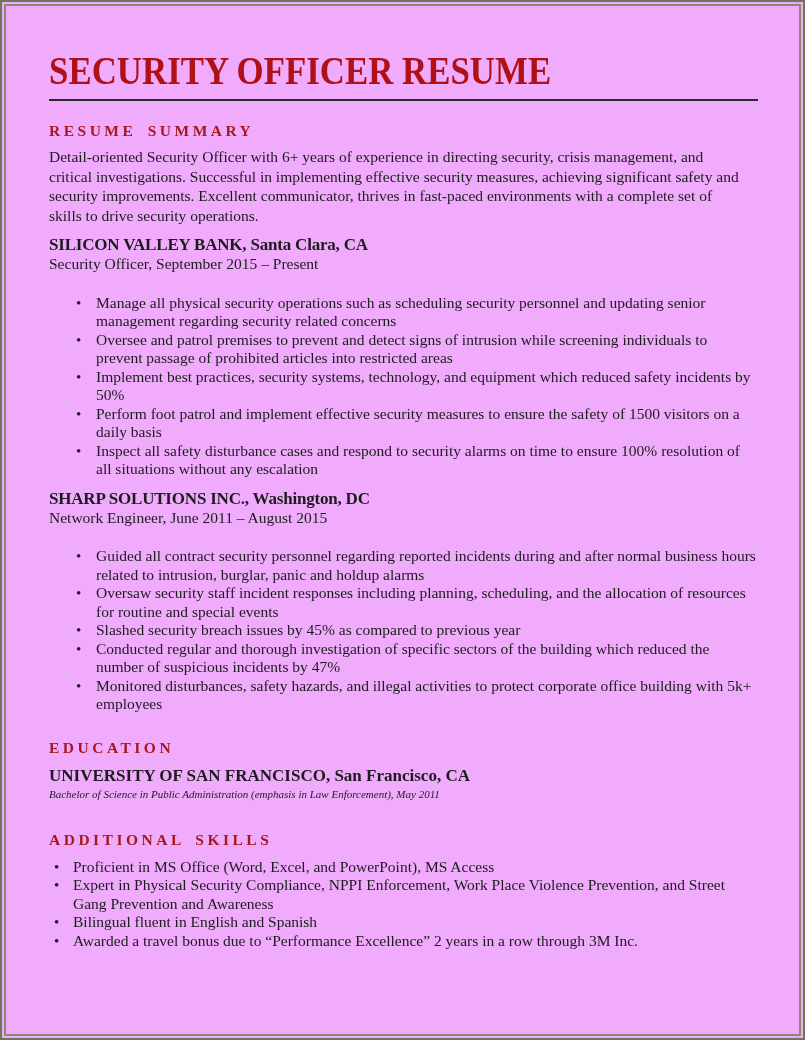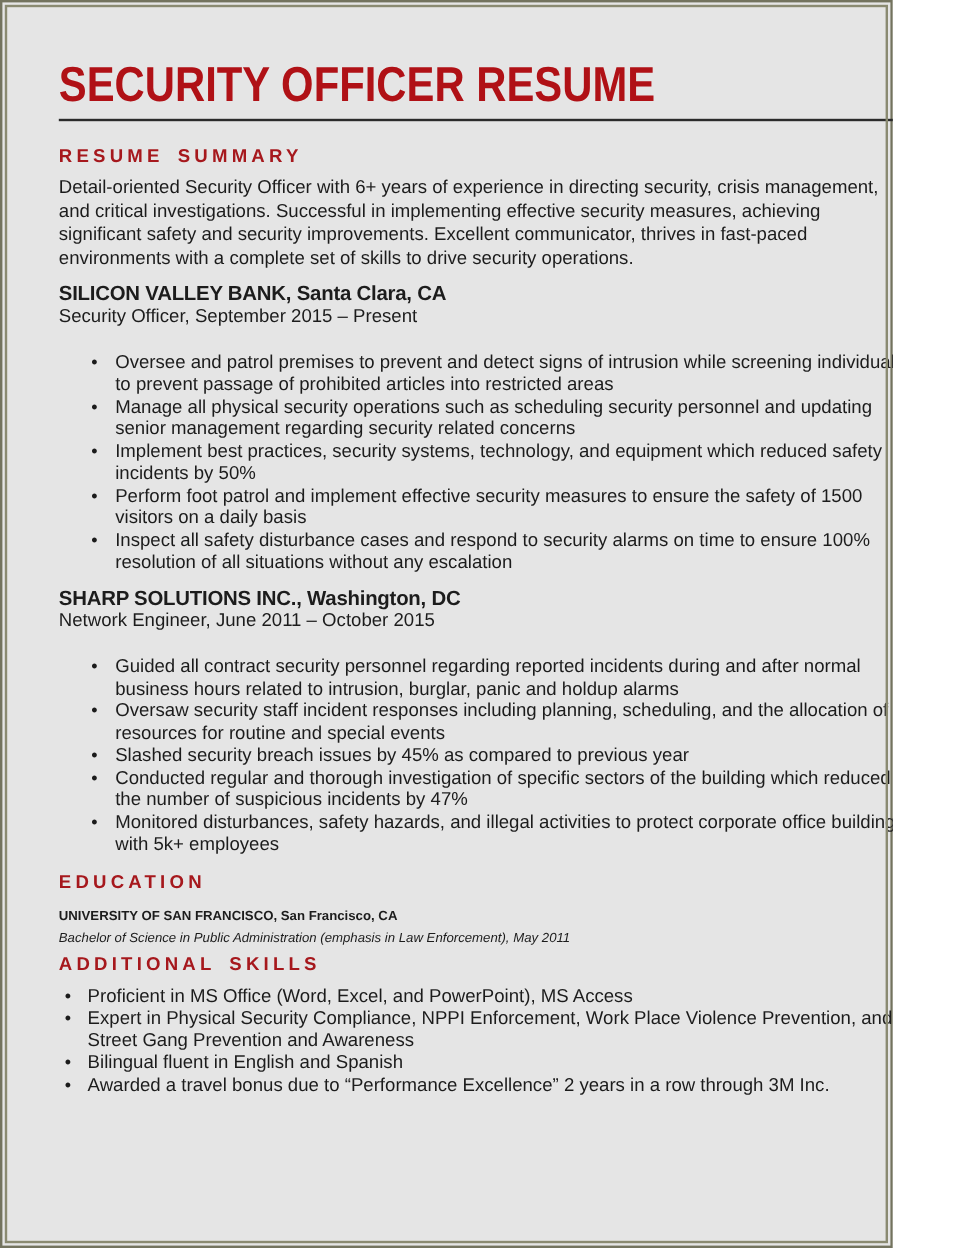--- a/index.html
+++ b/index.html
@@ -1,22 +1,22 @@
 <!DOCTYPE html>
 <html><head>
 <meta charset="utf-8">
 <style>
   html, body { margin: 0; padding: 0; background: #ffffff; }
   .page {
     position: relative;
-    width: 744px;
+    width: 805px;
     height: 1040px;
-    background: #e5e5e5;
+    background: #f0abfc;
     box-sizing: border-box;
-    font-family: Liberation Sans, sans-serif;
+    font-family: Liberation Serif, serif;
     color: #1c1c1c;
     overflow: hidden;
   }
   
   .page::before {
     content: '';
     position: absolute; inset: 0;
     border: 2px solid #73735e;
     pointer-events: none;
   }
@@ -57,22 +57,22 @@
   }
   .section-heading {
     font-weight: bold;
     font-size: 15.5px;
     letter-spacing: 3.5px;
     word-spacing: 4px;
     color: #a6181d;
   }
   .mt-summary   { margin-top: 21px; }
   .mt-exp       { margin-top: 14px; }
-  .mt-edu       { margin-top: 13px; }
-  .mt-skills    { margin-top: 4px; }
+  .mt-edu       { margin-top: 25px; }
+  .mt-skills    { margin-top: 28px; }
   .summary-text {
     margin: 7px 0 0 0;
     font-size: 15.5px;
     line-height: 19.5px;
     width: 690px;
   }
   .company {
     margin-top: 11px;
     font-size: 17px;
     font-weight: bold;
@@ -100,21 +100,21 @@
   }
   ul.exp-bullets li { padding-left: 47px; width: 661px; }
   ul.exp-bullets li::before { left: 27px; }
   ul.skill-bullets { margin-top: 9px; }
   ul.skill-bullets li { padding-left: 24px; width: 684px; }
   ul.skill-bullets li::before { left: 5px; }
   .company-block { margin-top: 0; }
   .company-block.second { margin-top: 11px; }
   .school {
     margin-top: 10px;
-    font-size: 11px;
+    font-size: 17px;
     font-weight: bold;
     line-height: 18px;
   }
   .degree {
     font-style: italic;
     font-size: 11px;
     line-height: 18px;
   }
 </style>
 </head>
@@ -127,31 +127,31 @@
     <hr class="rule">
 
     <div class="section-heading mt-summary">RESUME SUMMARY</div>
     <p class="summary-text">Detail-oriented Security Officer with 6+ years of experience in directing security, crisis management, and critical investigations. Successful in implementing effective security measures, achieving significant safety and security improvements. Excellent communicator, thrives in fast-paced environments with a complete set of skills to drive security operations.</p>
 
 
     <div class="company-block">
       <div class="company">SILICON VALLEY BANK, Santa Clara, CA</div>
       <div class="role-dates">Security Officer, September 2015 – Present</div>
       <ul class="bullets exp-bullets">
+        <li>Manage all physical security operations such as scheduling security personnel and updating senior management regarding security related concerns</li>
         <li>Oversee and patrol premises to prevent and detect signs of intrusion while screening individuals to prevent passage of prohibited articles into restricted areas</li>
-        <li>Manage all physical security operations such as scheduling security personnel and updating senior management regarding security related concerns</li>
         <li>Implement best practices, security systems, technology, and equipment which reduced safety incidents by 50%</li>
         <li>Perform foot patrol and implement effective security measures to ensure the safety of 1500 visitors on a daily basis</li>
         <li>Inspect all safety disturbance cases and respond to security alarms on time to ensure 100% resolution of all situations without any escalation</li>
       </ul>
     </div>
 
     <div class="company-block second">
       <div class="company">SHARP SOLUTIONS INC., Washington, DC</div>
-      <div class="role-dates">Network Engineer, June 2011 – October 2015</div>
+      <div class="role-dates">Network Engineer, June 2011 – August 2015</div>
       <ul class="bullets exp-bullets">
         <li>Guided all contract security personnel regarding reported incidents during and after normal business hours related to intrusion, burglar, panic and holdup alarms</li>
         <li>Oversaw security staff incident responses including planning, scheduling, and the allocation of resources for routine and special events</li>
         <li>Slashed security breach issues by 45% as compared to previous year</li>
         <li>Conducted regular and thorough investigation of specific sectors of the building which reduced the number of suspicious incidents by 47%</li>
         <li>Monitored disturbances, safety hazards, and illegal activities to protect corporate office building with 5k+ employees</li>
       </ul>
     </div>
 
     <div class="section-heading mt-edu">EDUCATION</div>

